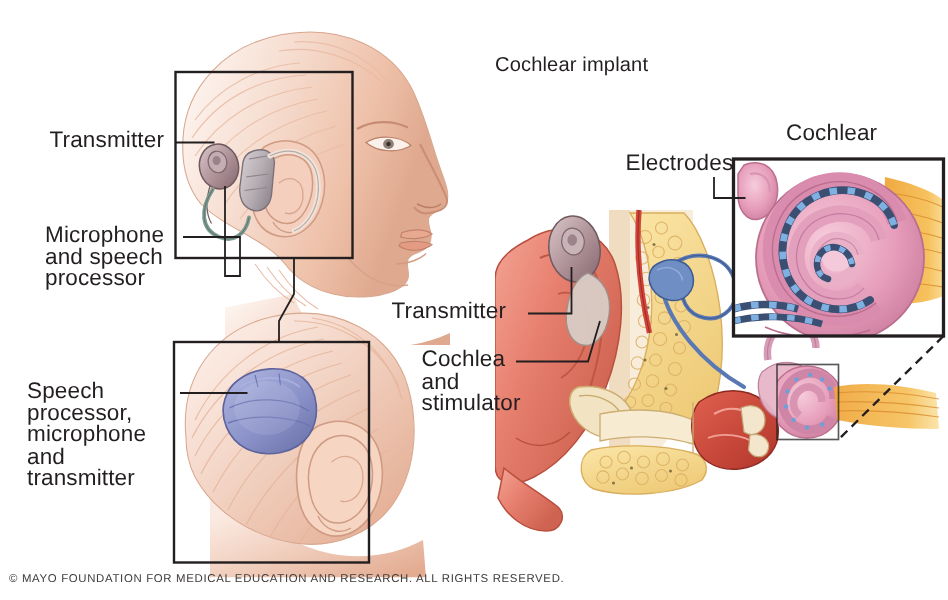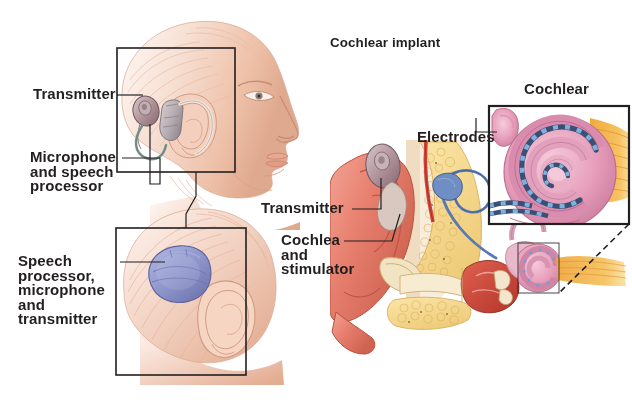--- a/index.html
+++ b/index.html
@@ -7,21 +7,20 @@
   body{
     font-family:"Liberation Sans", sans-serif;
     -webkit-font-smoothing:antialiased;
   }
   #stage{
     position:relative;
     width:632px;
     height:400px;
     background:#ffffff;
     overflow:hidden;
-    font-weight:bold;
   }
   svg.layer{
     position:absolute;
     left:0; top:0;
     width:632px; height:400px;
   }
   .lbl{
     position:absolute;
     color:#231f20;
     font-size:15px;
@@ -478,18 +477,19 @@
 microphone
 and
 transmitter</div>
 
   <div class="lbl" style="left:261px; top:201px;">Transmitter</div>
 
   <div class="lbl" style="left:281px; top:233px;">Cochlea
 and
 stimulator</div>
 
-  <div class="lbl" style="left:417px; top:102px;margin-top:28px;">Electrodes</div>
+  <div class="lbl" style="left:417px; top:102px;">Electrodes</div>
 
   <div class="lbl" style="left:524px; top:82px;">Cochlear</div>
 
+  <div class="copyright">© MAYO FOUNDATION FOR MEDICAL EDUCATION AND RESEARCH. ALL RIGHTS RESERVED.</div>
 
 </div>
 
 </body></html>

